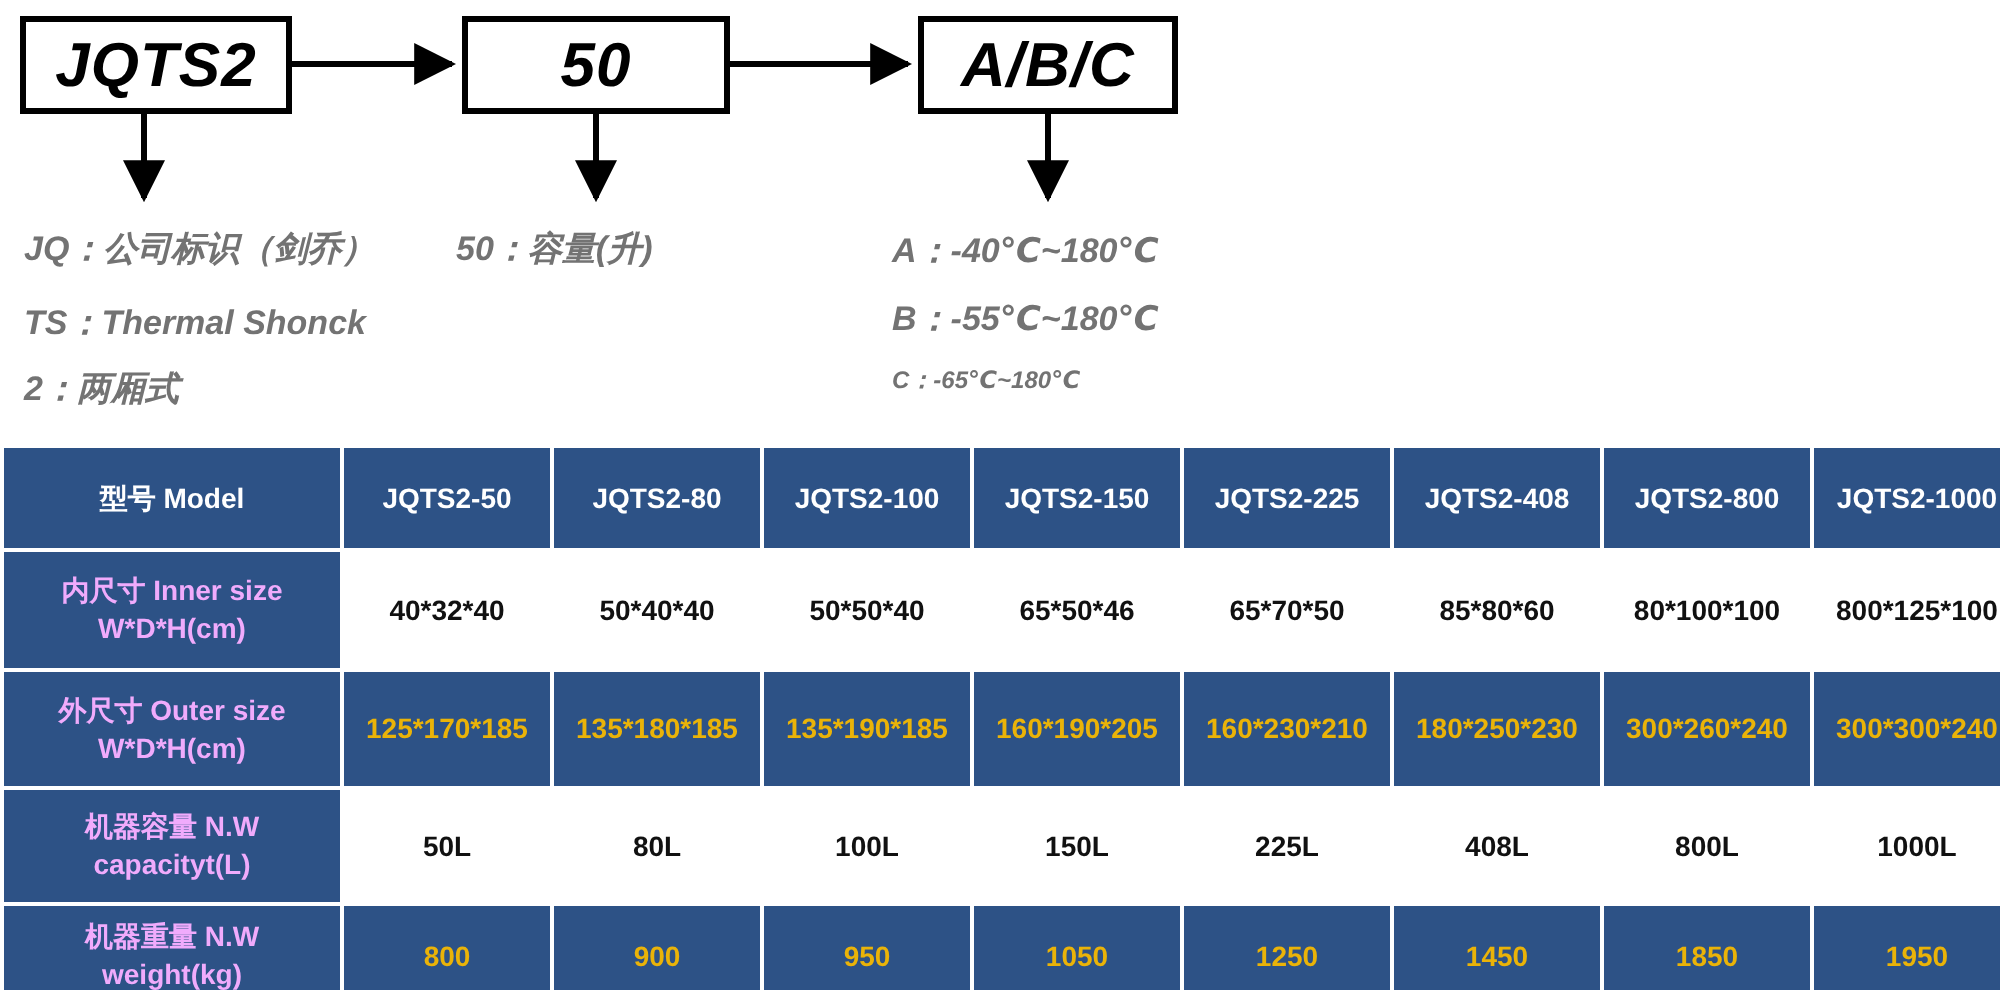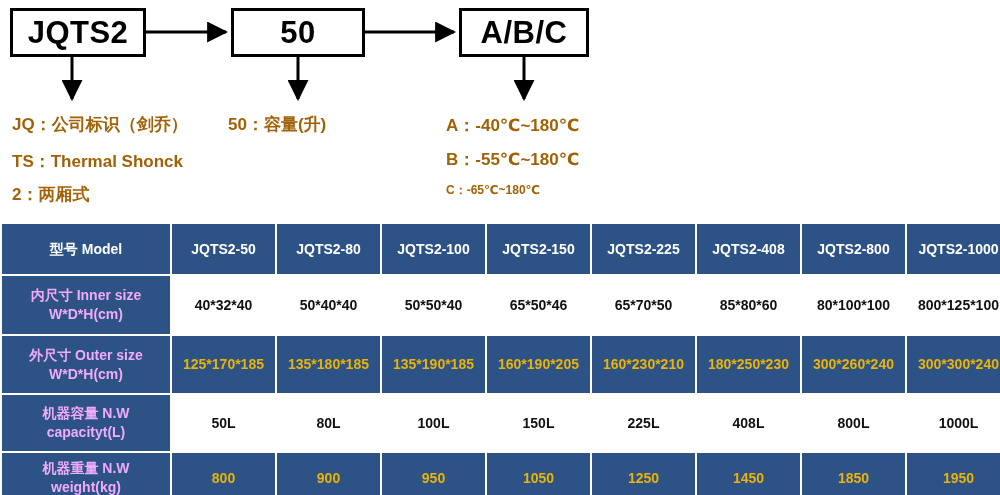--- a/index.html
+++ b/index.html
@@ -5,41 +5,41 @@
   html,body{margin:0;padding:0;}
   body{
     width:1000px;height:495px;
     background:#ffffff;
     font-family:"Liberation Sans","DejaVu Sans",sans-serif;
     overflow:hidden;
     position:relative;
   }
 
   
-  #diagram{position:absolute;left:0;top:0;width:1000px;height:212px;}
+  #diagram{position:absolute;left:0;top:0;width:1000px;height:212px;font-style:italic;}
   .dbox{
     position:absolute;
     border:3px solid #000;
     background:#fff;
     display:flex;align-items:center;justify-content:center;
     font-weight:700;
     color:#000;
     letter-spacing:.5px;
     box-sizing:border-box;
   }
   #box-model{left:10px;top:8px;width:136px;height:49px;font-size:31px;}
   #box-capacity{left:231px;top:8px;width:134px;height:49px;font-size:31px;}
   #box-temp{left:459px;top:8px;width:130px;height:49px;font-size:31px;}
 
   svg.connector{position:absolute;left:0;top:0;width:1000px;height:212px;overflow:visible;}
 
   .legend{
     position:absolute;
     font-weight:700;
-    color:#a16207;
+    color:#737373;
     white-space:nowrap;
   }
   #legend-jq    {left:12px; top:113px; font-size:17px;}
   #legend-ts    {left:12px; top:150px; font-size:17px;}
   #legend-2     {left:12px; top:183px; font-size:17px;}
   #legend-cap   {left:228px;top:113px; font-size:17px;}
   #legend-a     {left:446px;top:114px; font-size:17px;}
   #legend-b     {left:446px;top:148px; font-size:17px;}
   #legend-c     {left:446px;top:182px; font-size:12px;}
 

